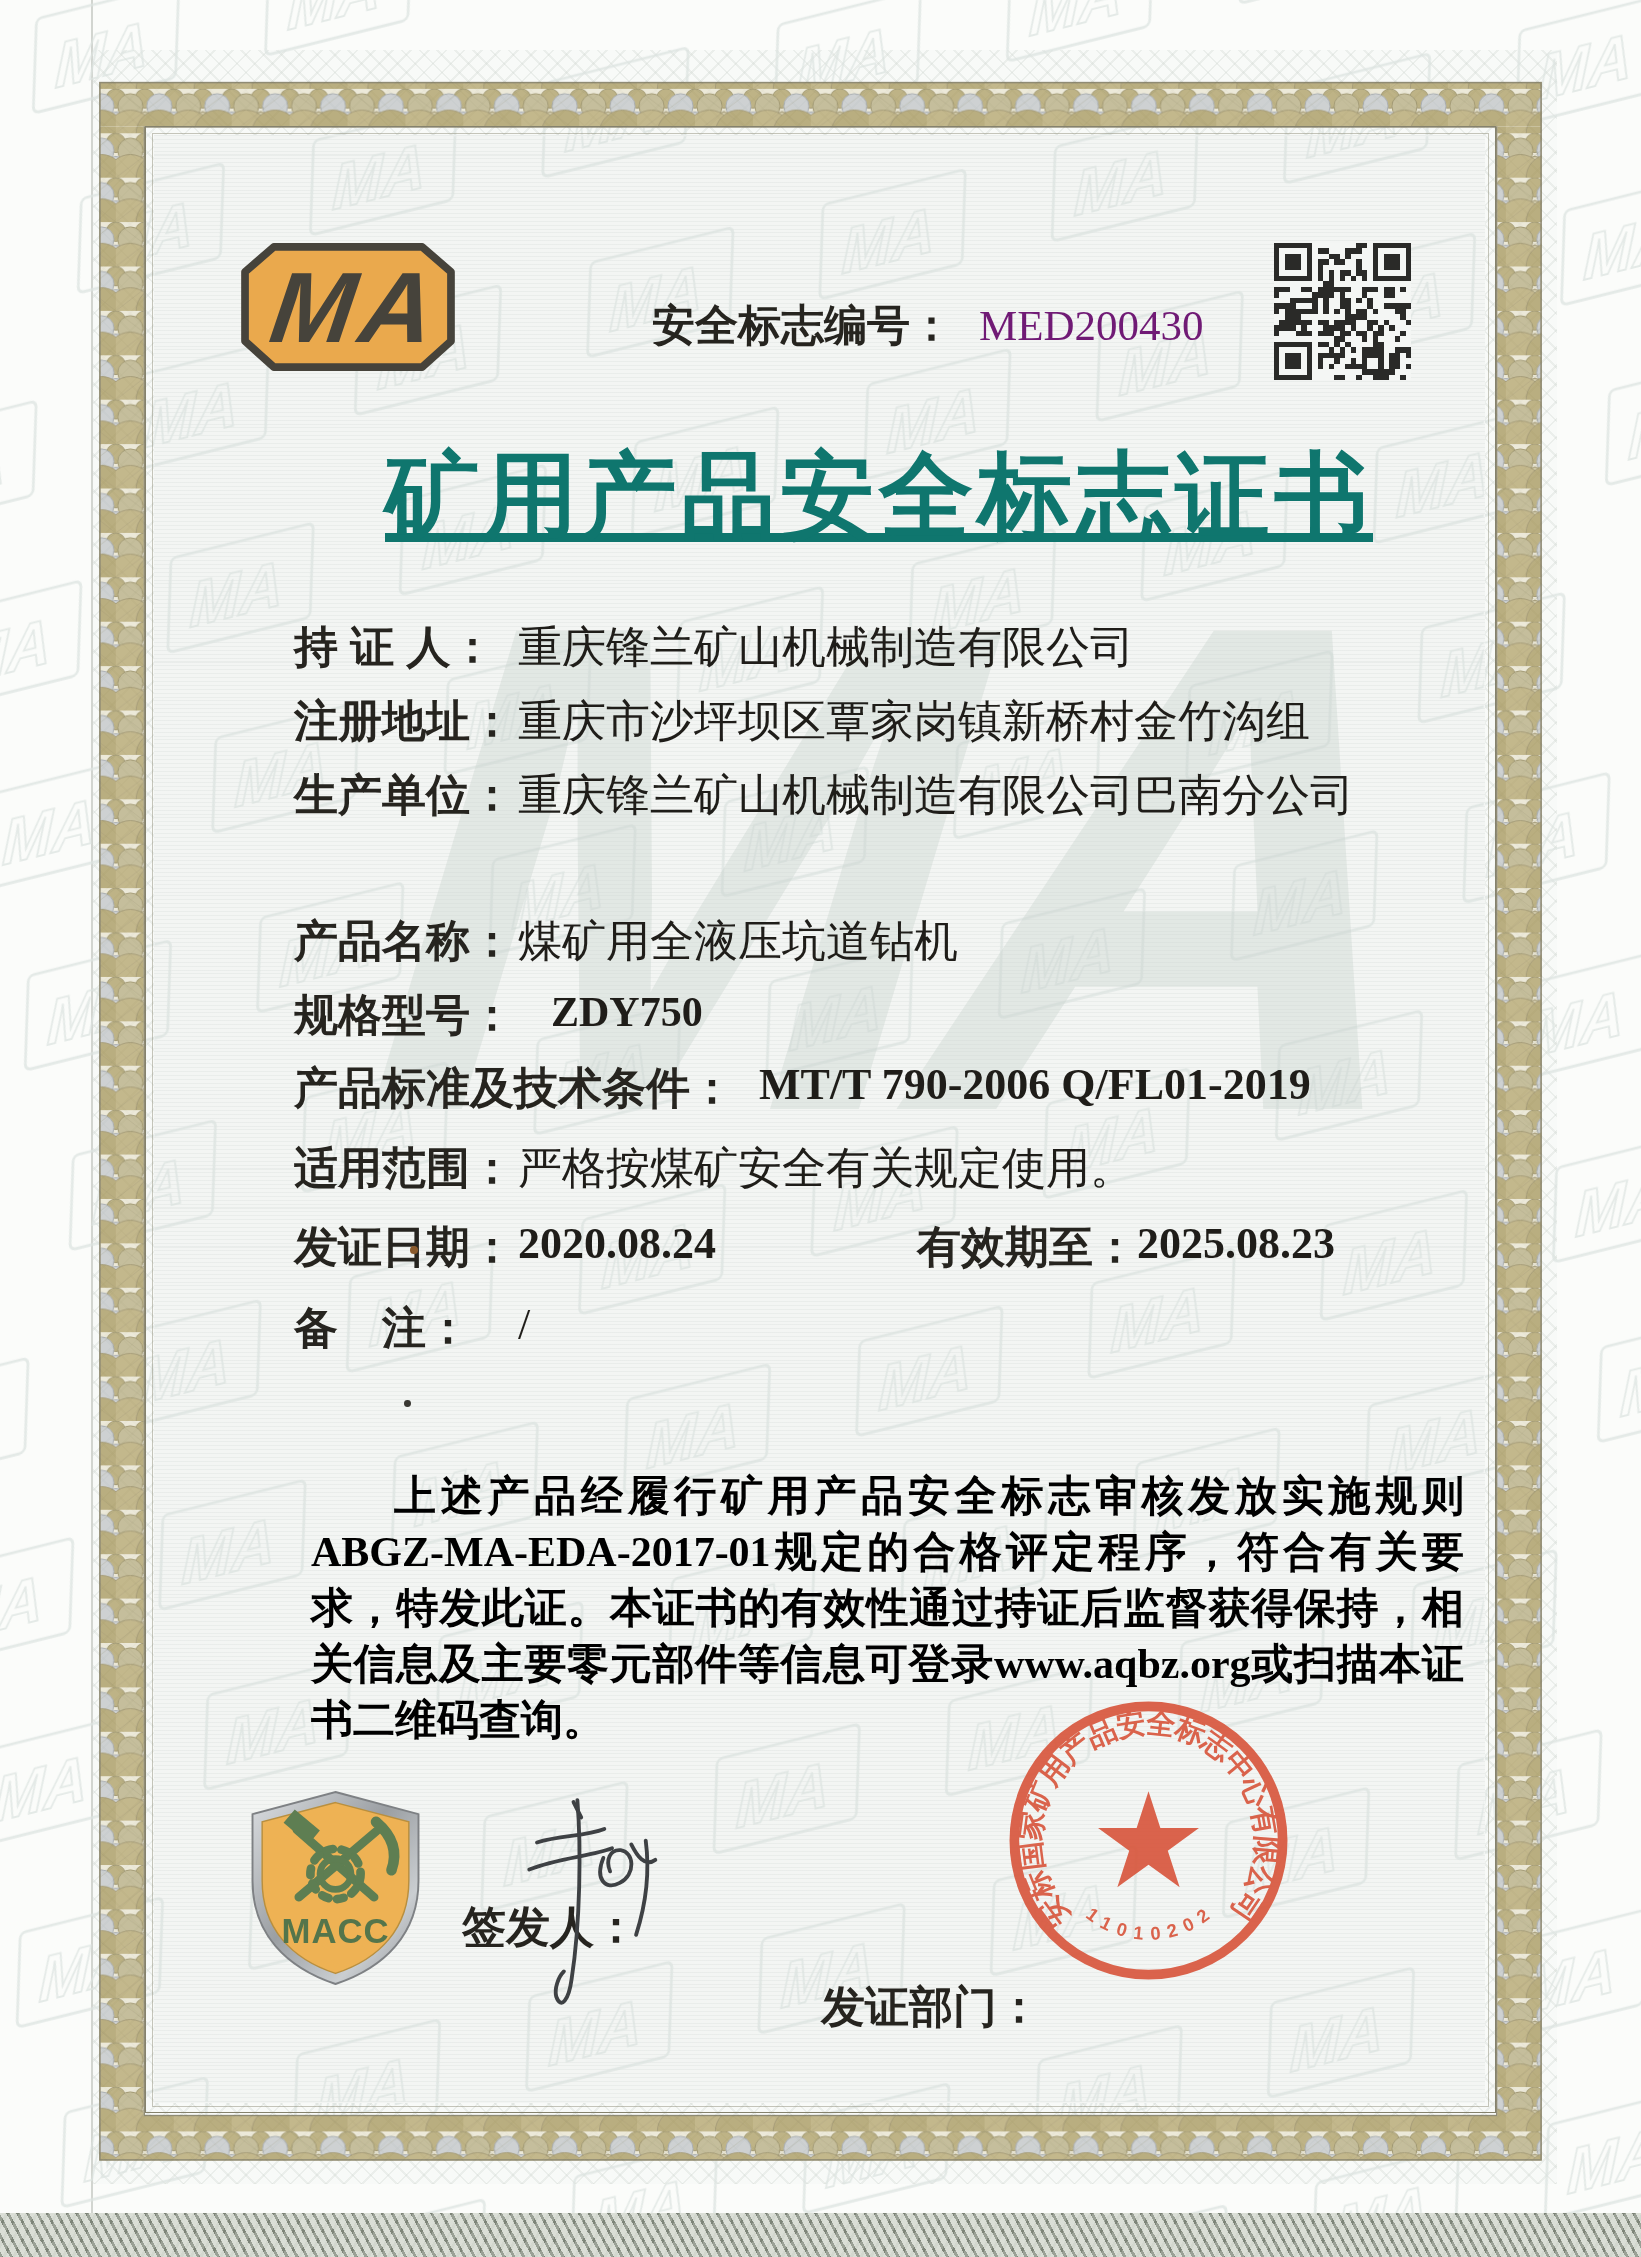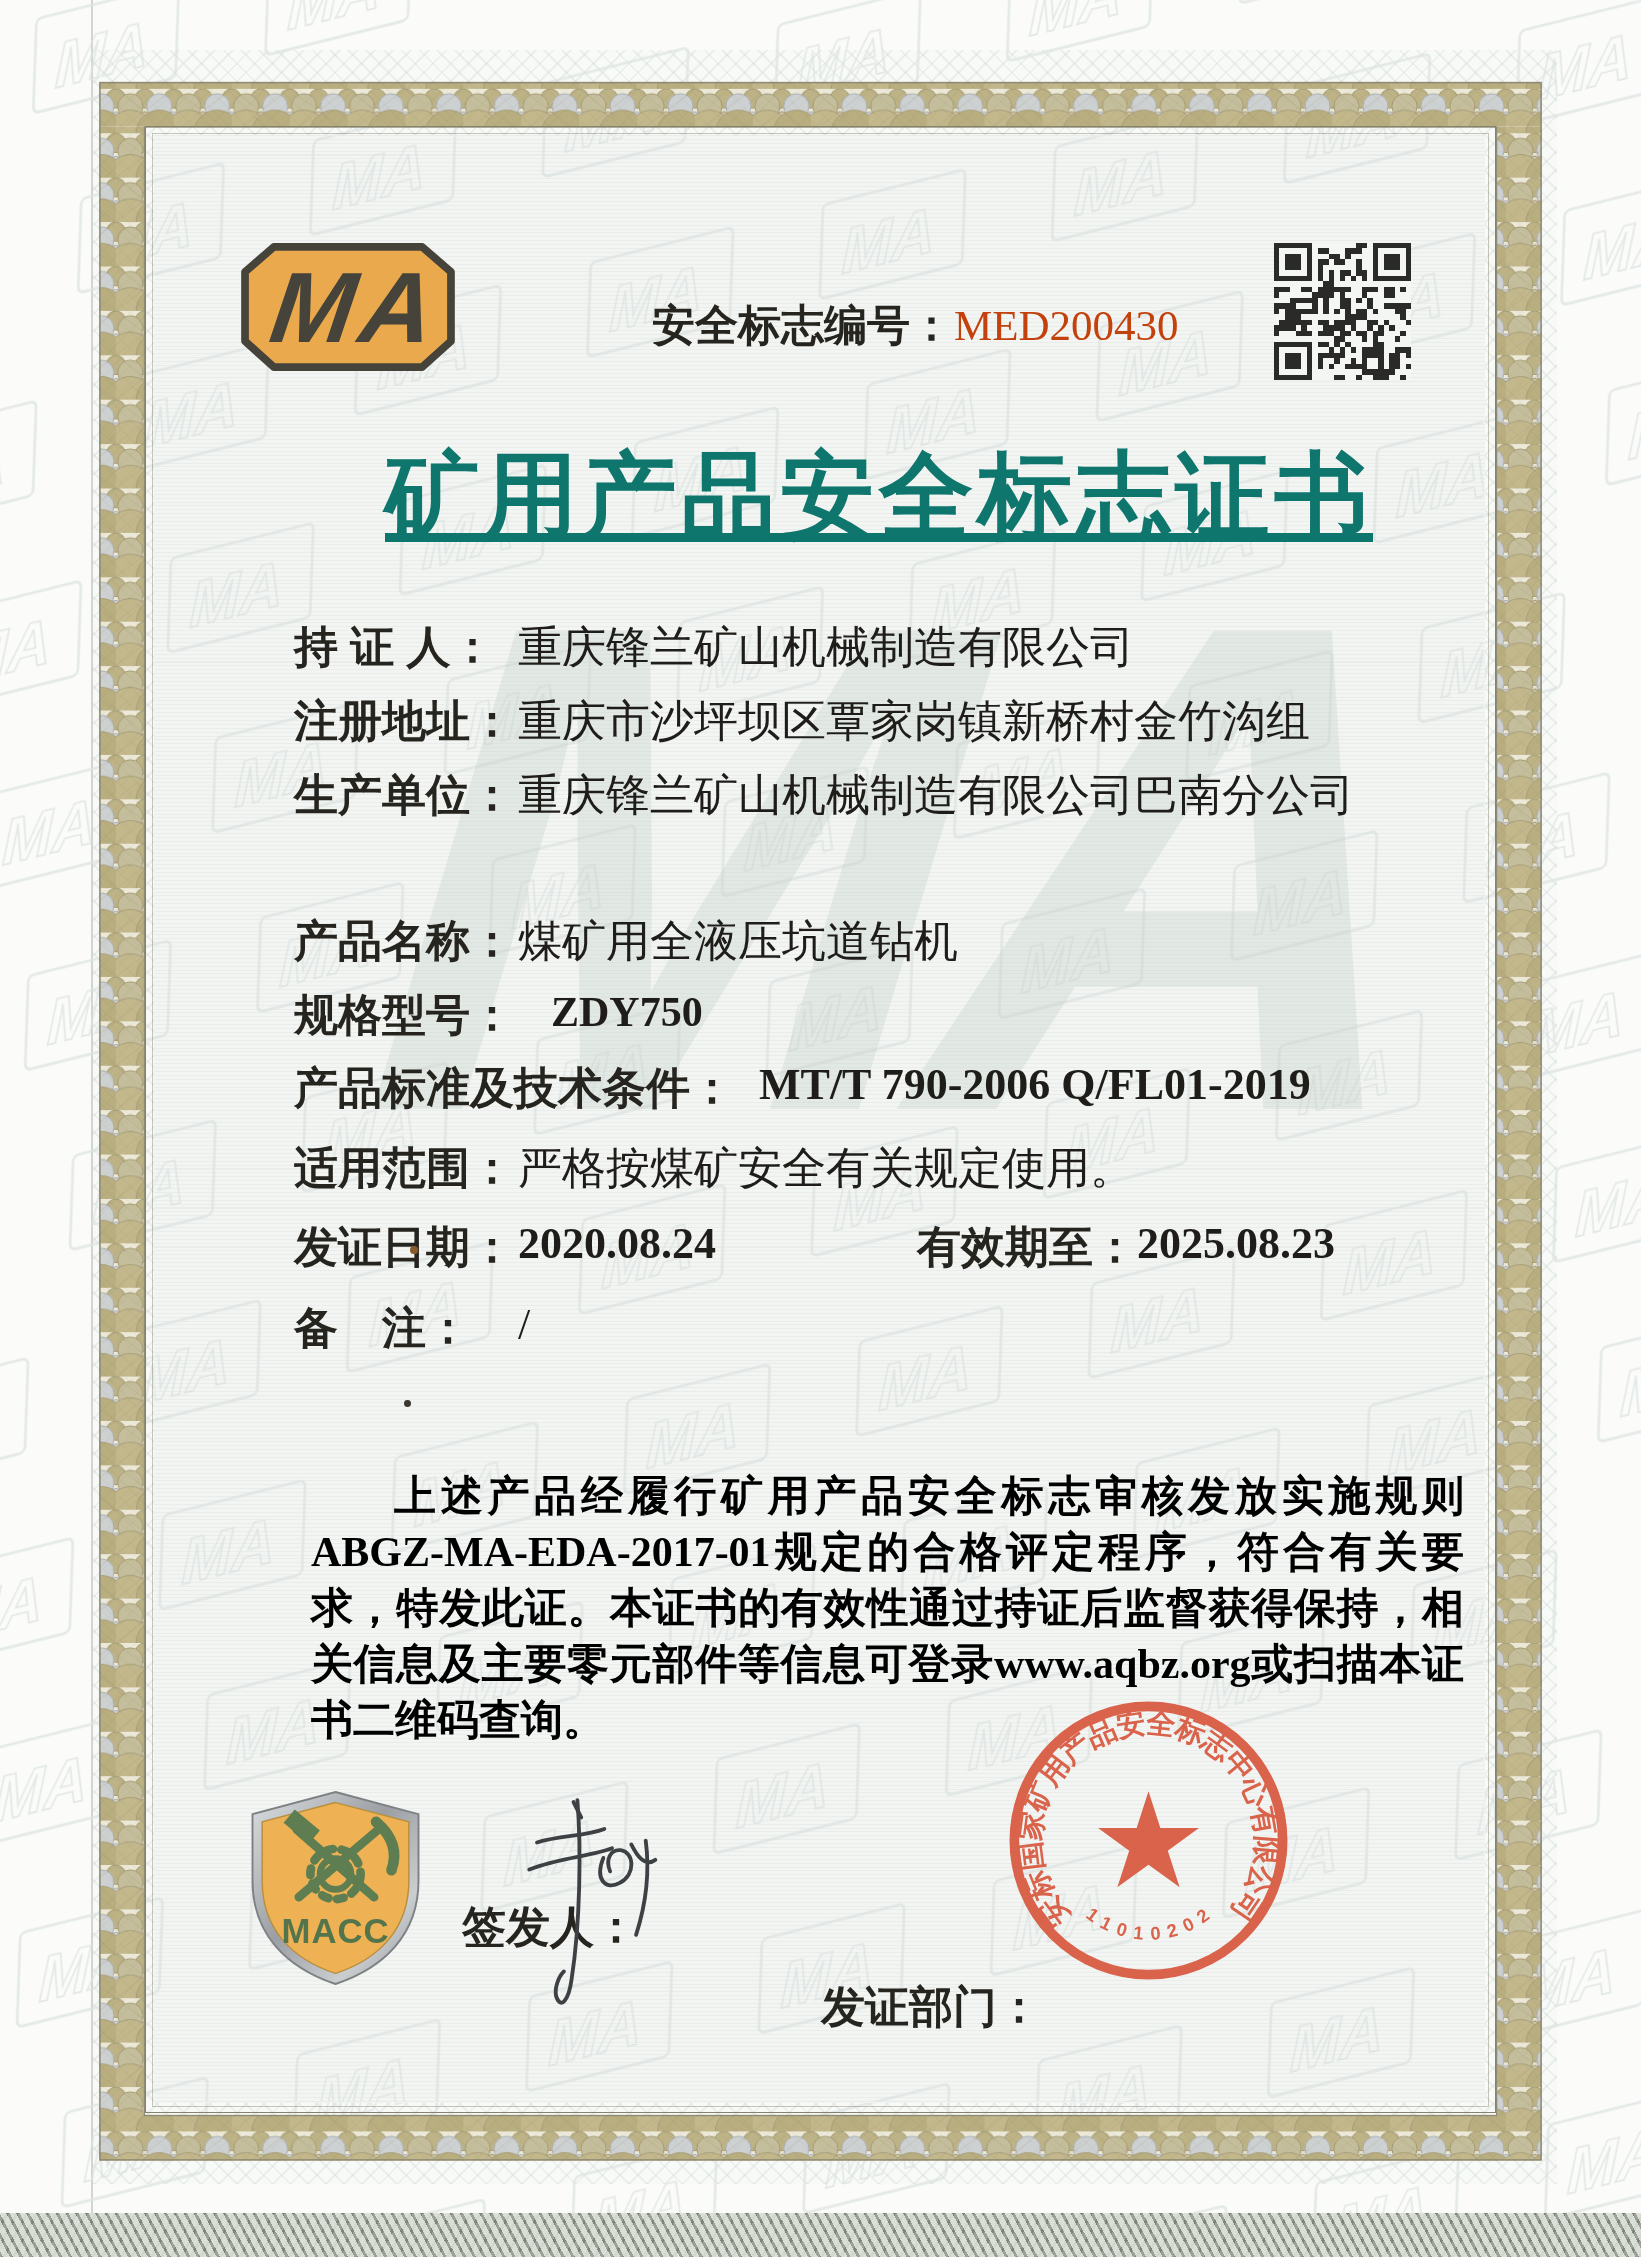--- a/index.html
+++ b/index.html
@@ -20,21 +20,21 @@
   .cert-bg{left:154px;top:135px;width:1331px;height:1968px;background:
       repeating-linear-gradient(180deg, rgba(184,194,190,0.16) 0 1px, transparent 1px 3.9px),
       #f3f5f3;}
   .wm-svg{left:0;top:0;pointer-events:none;}
   .giant-ma{left:386px;top:521px;font-family:"Liberation Sans",sans-serif;
     font-style:italic;font-weight:bold;font-size:695px;line-height:1;
     color:rgba(201,211,206,0.38);transform:skewX(-6deg);letter-spacing:-29px;}
   
   .sn-line{left:652px;top:297px;font-size:43px;white-space:nowrap;}
   .sn-label{font-family:"Liberation Sans",sans-serif;font-weight:bold;color:#26241f;}
-  .sn-value{font-family:"Liberation Serif",serif;color:#c2410c;margin-left:1px;}
+  .sn-value{font-family:"Liberation Serif",serif;color:#701a75;margin-left:26px;}
   .title{left:208px;top:433px;width:1342px;text-align:center;font-size:94px;font-weight:bold;
     letter-spacing:4.8px;color:#0f766e;font-family:"Liberation Serif",serif;white-space:nowrap;text-decoration:underline;}
   
   .row{left:294px;height:58px;white-space:nowrap;font-size:44px;}
   .row .lbl{display:inline-block;font-family:"Liberation Sans",sans-serif;font-weight:bold;
     color:#26241f;min-width:224px;vertical-align:top;}
   .row .lbl.natural{min-width:0;margin-right:25px;}
   .row .val{font-family:"Liberation Serif",serif;color:#1f1d19;}
   .val-boldsans{font-family:"Liberation Sans",sans-serif;font-weight:bold;font-size:42px;color:#23211d;margin-left:33px;}
   .val-serifbold{font-weight:bold;}

